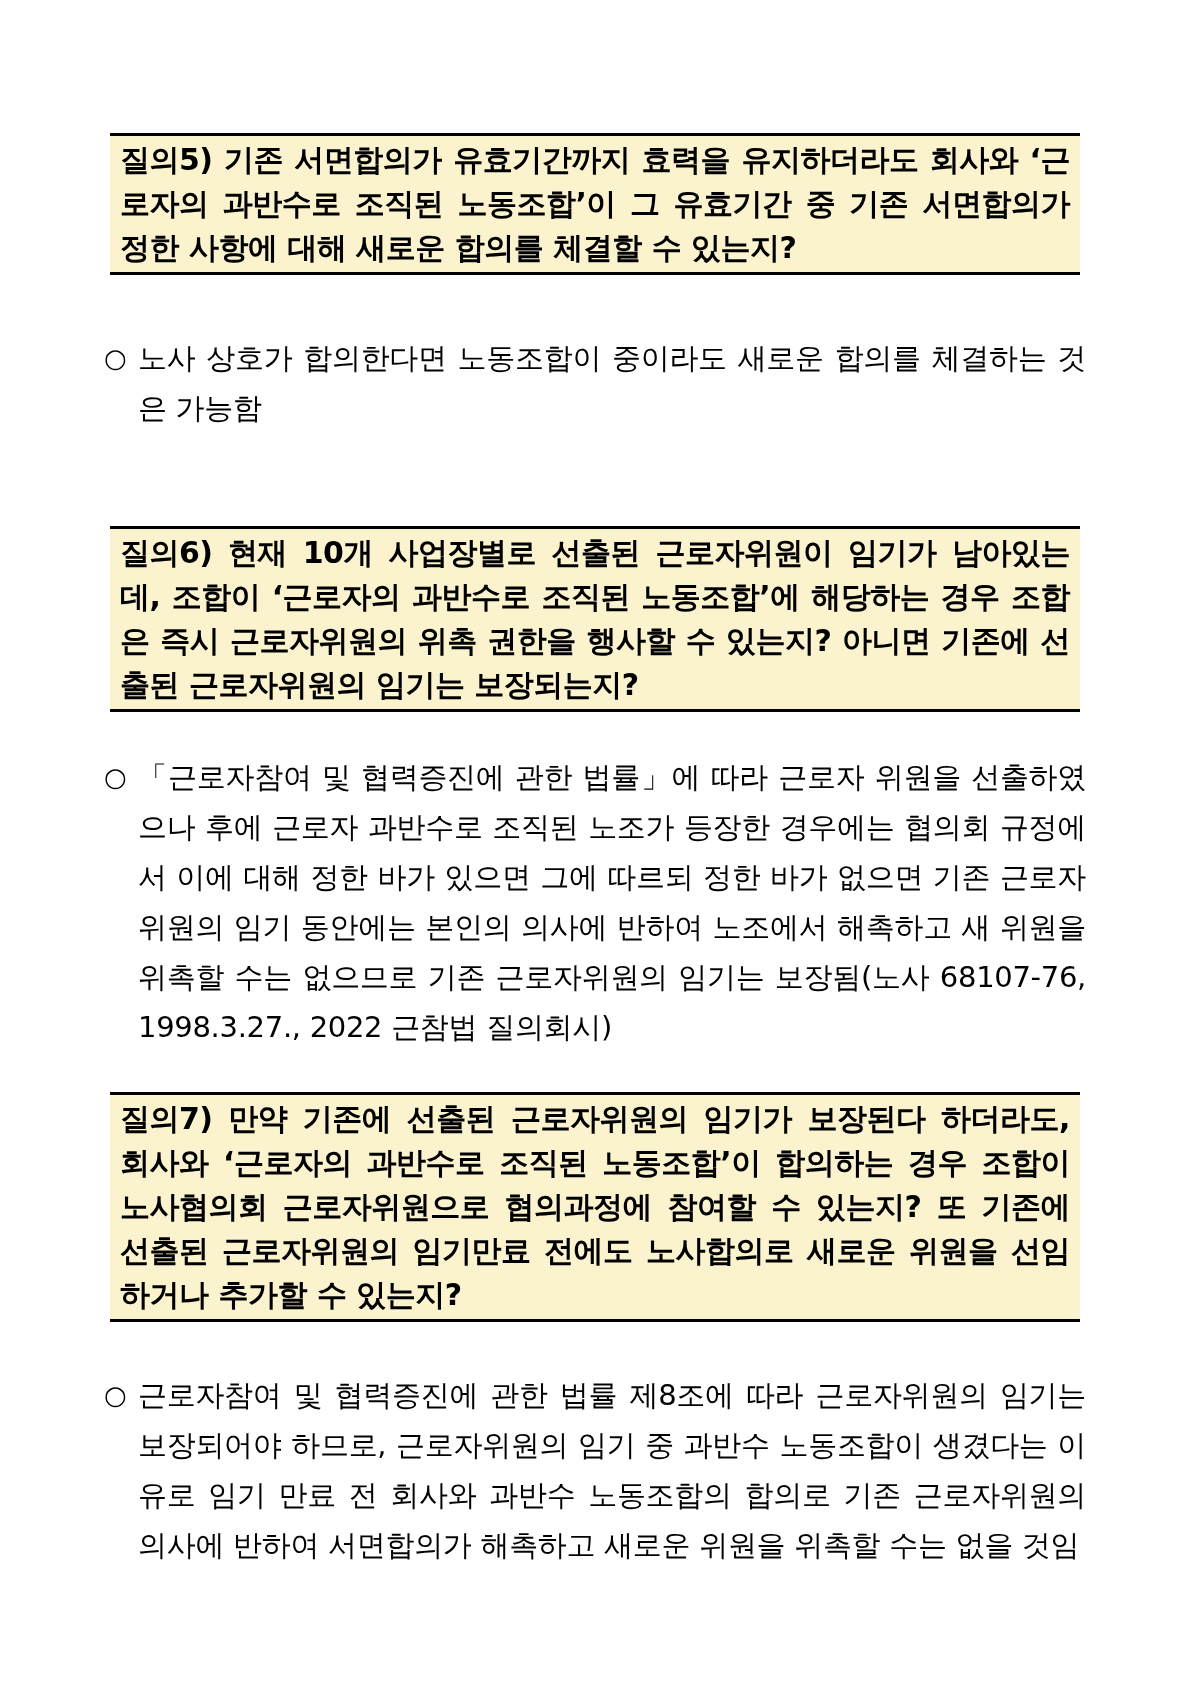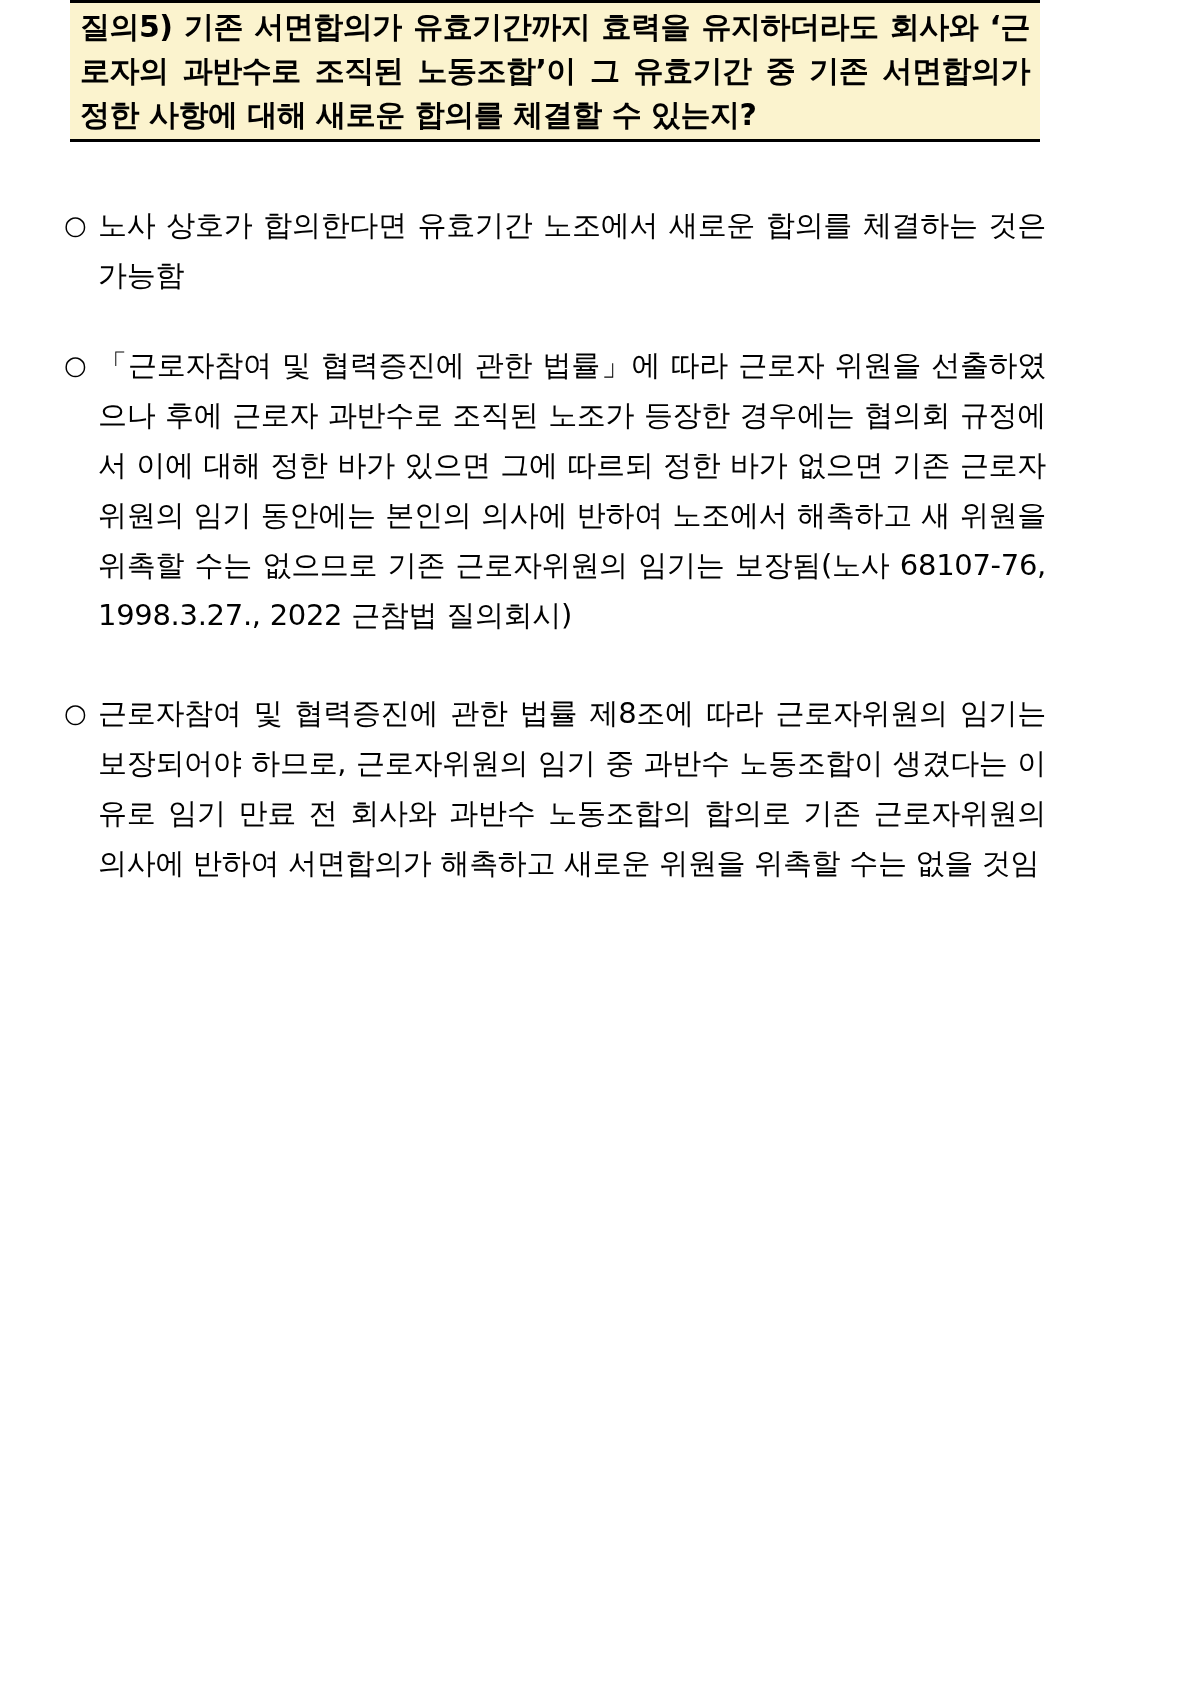--- a/index.html
+++ b/index.html
@@ -10,21 +10,22 @@
     color: #000000;
   }
   body { height: 1682px; overflow: hidden; }
   .page {
     position: relative;
     width: 1190px;
     height: 1682px;
     background: #ffffff;
   }
   .content {
-    margin: 0 64px;
+    margin: 0 104px;
+    padding-top: 133px;
     width: 982px;
   }
   .qbox {
     margin: 0 6px;
     background: #FBF3CE;
     border-top: 3px solid #000000;
     border-bottom: 3px solid #000000;
     padding: 2px 10px;
     font-size: 30px;
     font-weight: 800;
@@ -61,27 +62,33 @@
 <body>
 
 <div class="page">
   <div class="content">
 
     <div class="qbox">
       <span>질의5) 기존 서면합의가 유효기간까지 효력을 유지하더라도 회사와 ‘근로자의 과반수로 조직된 노동조합’이 그 유효기간 중 기존 서면합의가 정한 사항에 대해 새로운 합의를 체결할 수 있는지?</span>
     </div>
     <div class="answer mt-a5">
       <span class="marker">○</span>
-      <div class="text">노사 상호가 합의한다면 유효기간 노조에서 새로운 합의를 체결하는 것은 가능함</div>
+      <div class="text">노사 상호가 합의한다면 노동조합이 중이라도 새로운 합의를 체결하는 것은 가능함</div>
     </div>
 
+    <div class="qbox mt-q6">
+      <span>질의6) 현재 10개 사업장별로 선출된 근로자위원이 임기가 남아있는데, 조합이 ‘근로자의 과반수로 조직된 노동조합’에 해당하는 경우 조합은 즉시 근로자위원의 위촉 권한을 행사할 수 있는지? 아니면 기존에 선출된 근로자위원의 임기는 보장되는지?</span>
+    </div>
     <div class="answer mt-a6">
       <span class="marker">○</span>
       <div class="text">「근로자참여 및 협력증진에 관한 법률」에 따라 근로자 위원을 선출하였으나 후에 근로자 과반수로 조직된 노조가 등장한 경우에는 협의회 규정에서 이에 대해 정한 바가 있으면 그에 따르되 정한 바가 없으면 기존 근로자 위원의 임기 동안에는 본인의 의사에 반하여 노조에서 해촉하고 새 위원을 위촉할 수는 없으므로 기존 근로자위원의 임기는 보장됨(노사 68107-76, 1998.3.27., 2022 근참법 질의회시)</div>
     </div>
 
+    <div class="qbox mt-q7">
+      <span>질의7) 만약 기존에 선출된 근로자위원의 임기가 보장된다 하더라도, 회사와 ‘근로자의 과반수로 조직된 노동조합’이 합의하는 경우 조합이 노사협의회 근로자위원으로 협의과정에 참여할 수 있는지? 또 기존에 선출된 근로자위원의 임기만료 전에도 노사합의로 새로운 위원을 선임하거나 추가할 수 있는지?</span>
+    </div>
     <div class="answer mt-a7">
       <span class="marker">○</span>
       <div class="text">근로자참여 및 협력증진에 관한 법률 제8조에 따라 근로자위원의 임기는 보장되어야 하므로, 근로자위원의 임기 중 과반수 노동조합이 생겼다는 이유로 임기 만료 전 회사와 과반수 노동조합의 합의로 기존 근로자위원의 의사에 반하여 서면합의가 해촉하고 새로운 위원을 위촉할 수는 없을 것임</div>
     </div>
 
   </div>
 </div>
 
 </body></html>

